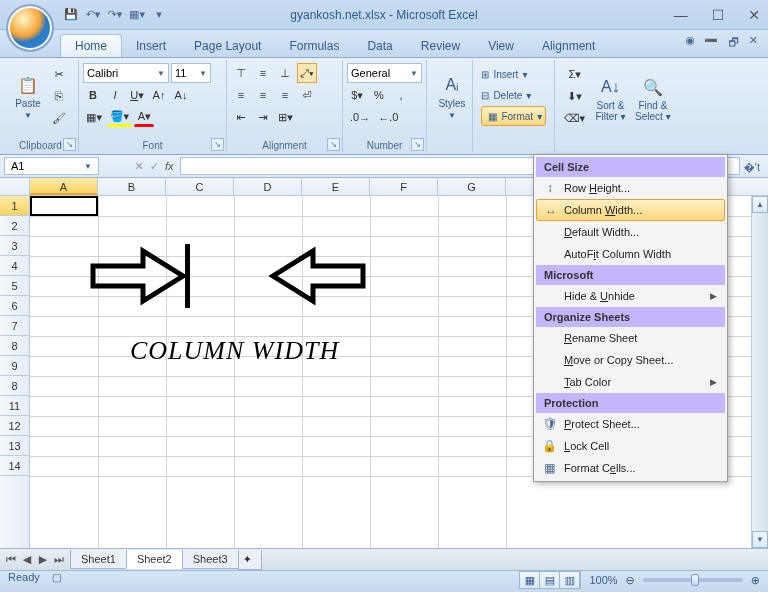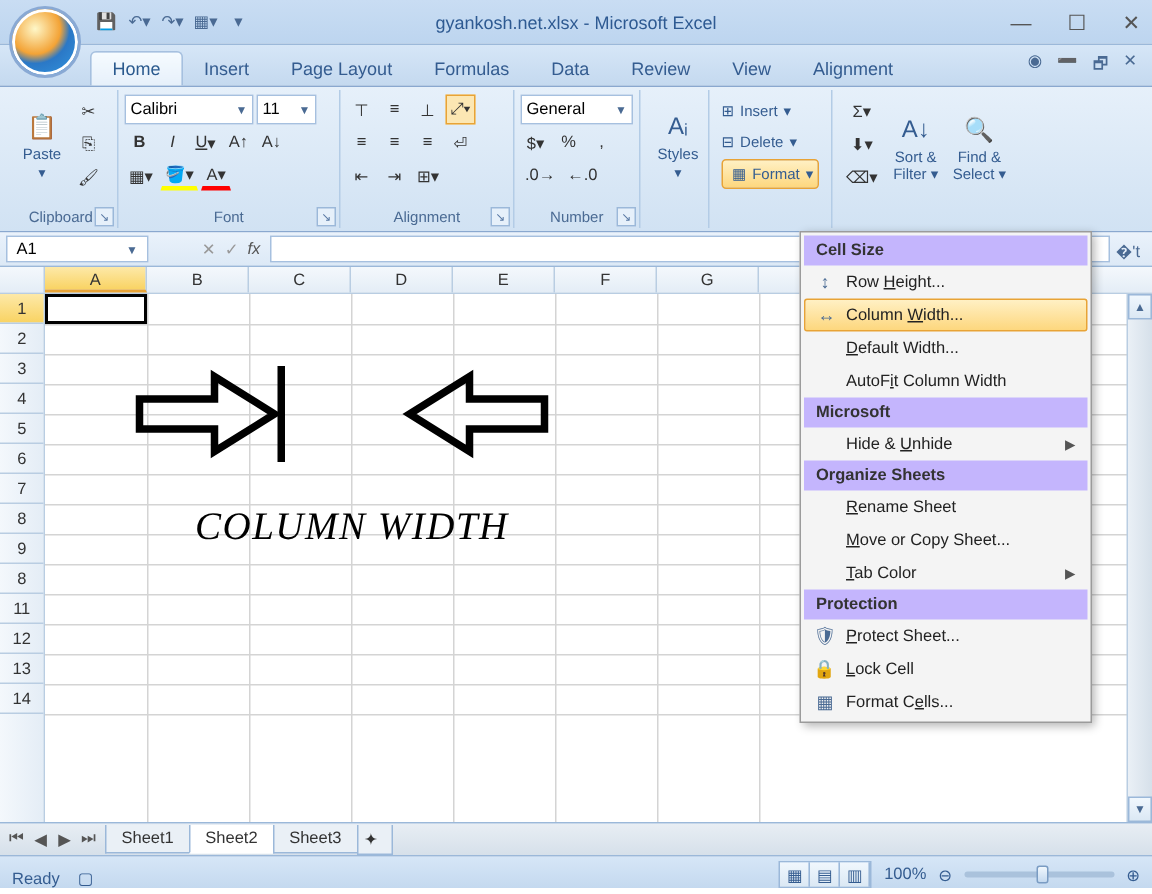--- a/index.html
+++ b/index.html
@@ -43,21 +43,21 @@
 .gl-v{position:absolute;top:0;bottom:0;width:1px;background:#d4d4d4}
 .gl-h{position:absolute;left:0;right:0;height:1px;background:#d4d4d4}
 .active-cell{position:absolute;left:0;top:0;width:68px;height:20px;border:2px solid #000;background:#fff}
 .worksheet-text{position:absolute;left:100px;top:140px;font-family:"Brush Script MT",cursive;font-style:italic;font-size:26px;letter-spacing:1px}
 .arrow-svg{position:absolute}
 .sheet-tabs{height:22px;background:linear-gradient(#e8eef4,#d6e0ea);border-top:1px solid #9bb8d9;display:flex;align-items:center;font-size:11px}
 .nav-btns{display:flex;padding:0 4px;gap:2px}
 .nav-btns span{width:14px;text-align:center;color:#555}
 .sheet-tab{padding:3px 10px;border:1px solid #9bb8d9;border-top:none;background:#eaf0f6;color:#333;margin-right:-1px}
 .sheet-tab.active{background:#fff;font-weight:400;border-bottom:1px solid #fff}
-.statusbar{height:22px;background:linear-gradient(#d6e6f7,#c4d9ef);border-top:1px solid #9bb8d9;display:flex;align-items:flex-end;padding:0 8px;font-size:11px;color:#345c90}
+.statusbar{height:22px;background:linear-gradient(#d6e6f7,#c4d9ef);border-top:1px solid #9bb8d9;display:flex;align-items:flex-start;padding:0 8px;font-size:11px;color:#345c90}
 .statusbar .right{margin-left:auto;display:flex;align-items:center;gap:8px}
 .view-btns{display:flex;border:1px solid #9bb8d9}
 .view-btns span{width:20px;height:16px;border-right:1px solid #9bb8d9;display:flex;align-items:center;justify-content:center;background:linear-gradient(#f0f7fd,#dbe8f4)}
 .zoom-slider{width:100px;height:4px;background:#aac2dc;position:relative;border-radius:2px}
 .zoom-slider .thumb{position:absolute;left:48px;top:-4px;width:8px;height:12px;background:linear-gradient(#f0f7fd,#c4d9ef);border:1px solid #7a9cc3;border-radius:2px}
 .format-menu{position:absolute;right:40px;top:154px;width:195px;background:#f4f4f4;border:1px solid #9b9b9b;box-shadow:2px 2px 6px rgba(0,0,0,.3);z-index:20;font-size:11px;padding:2px}
 .fm-section{padding:4px 8px;font-weight:700;color:#333;background:#c4b5fd}
 .fm-item{padding:5px 8px 5px 28px;position:relative;color:#222;display:flex;align-items:center}
 .fm-item.hov{background:linear-gradient(#fff0c4,#fdd77e);border:1px solid #e8a336;padding:4px 7px 4px 27px;border-radius:2px}
 .fm-item .mi{position:absolute;left:6px;width:16px;text-align:center;color:#4a6a93;font-size:12px}

